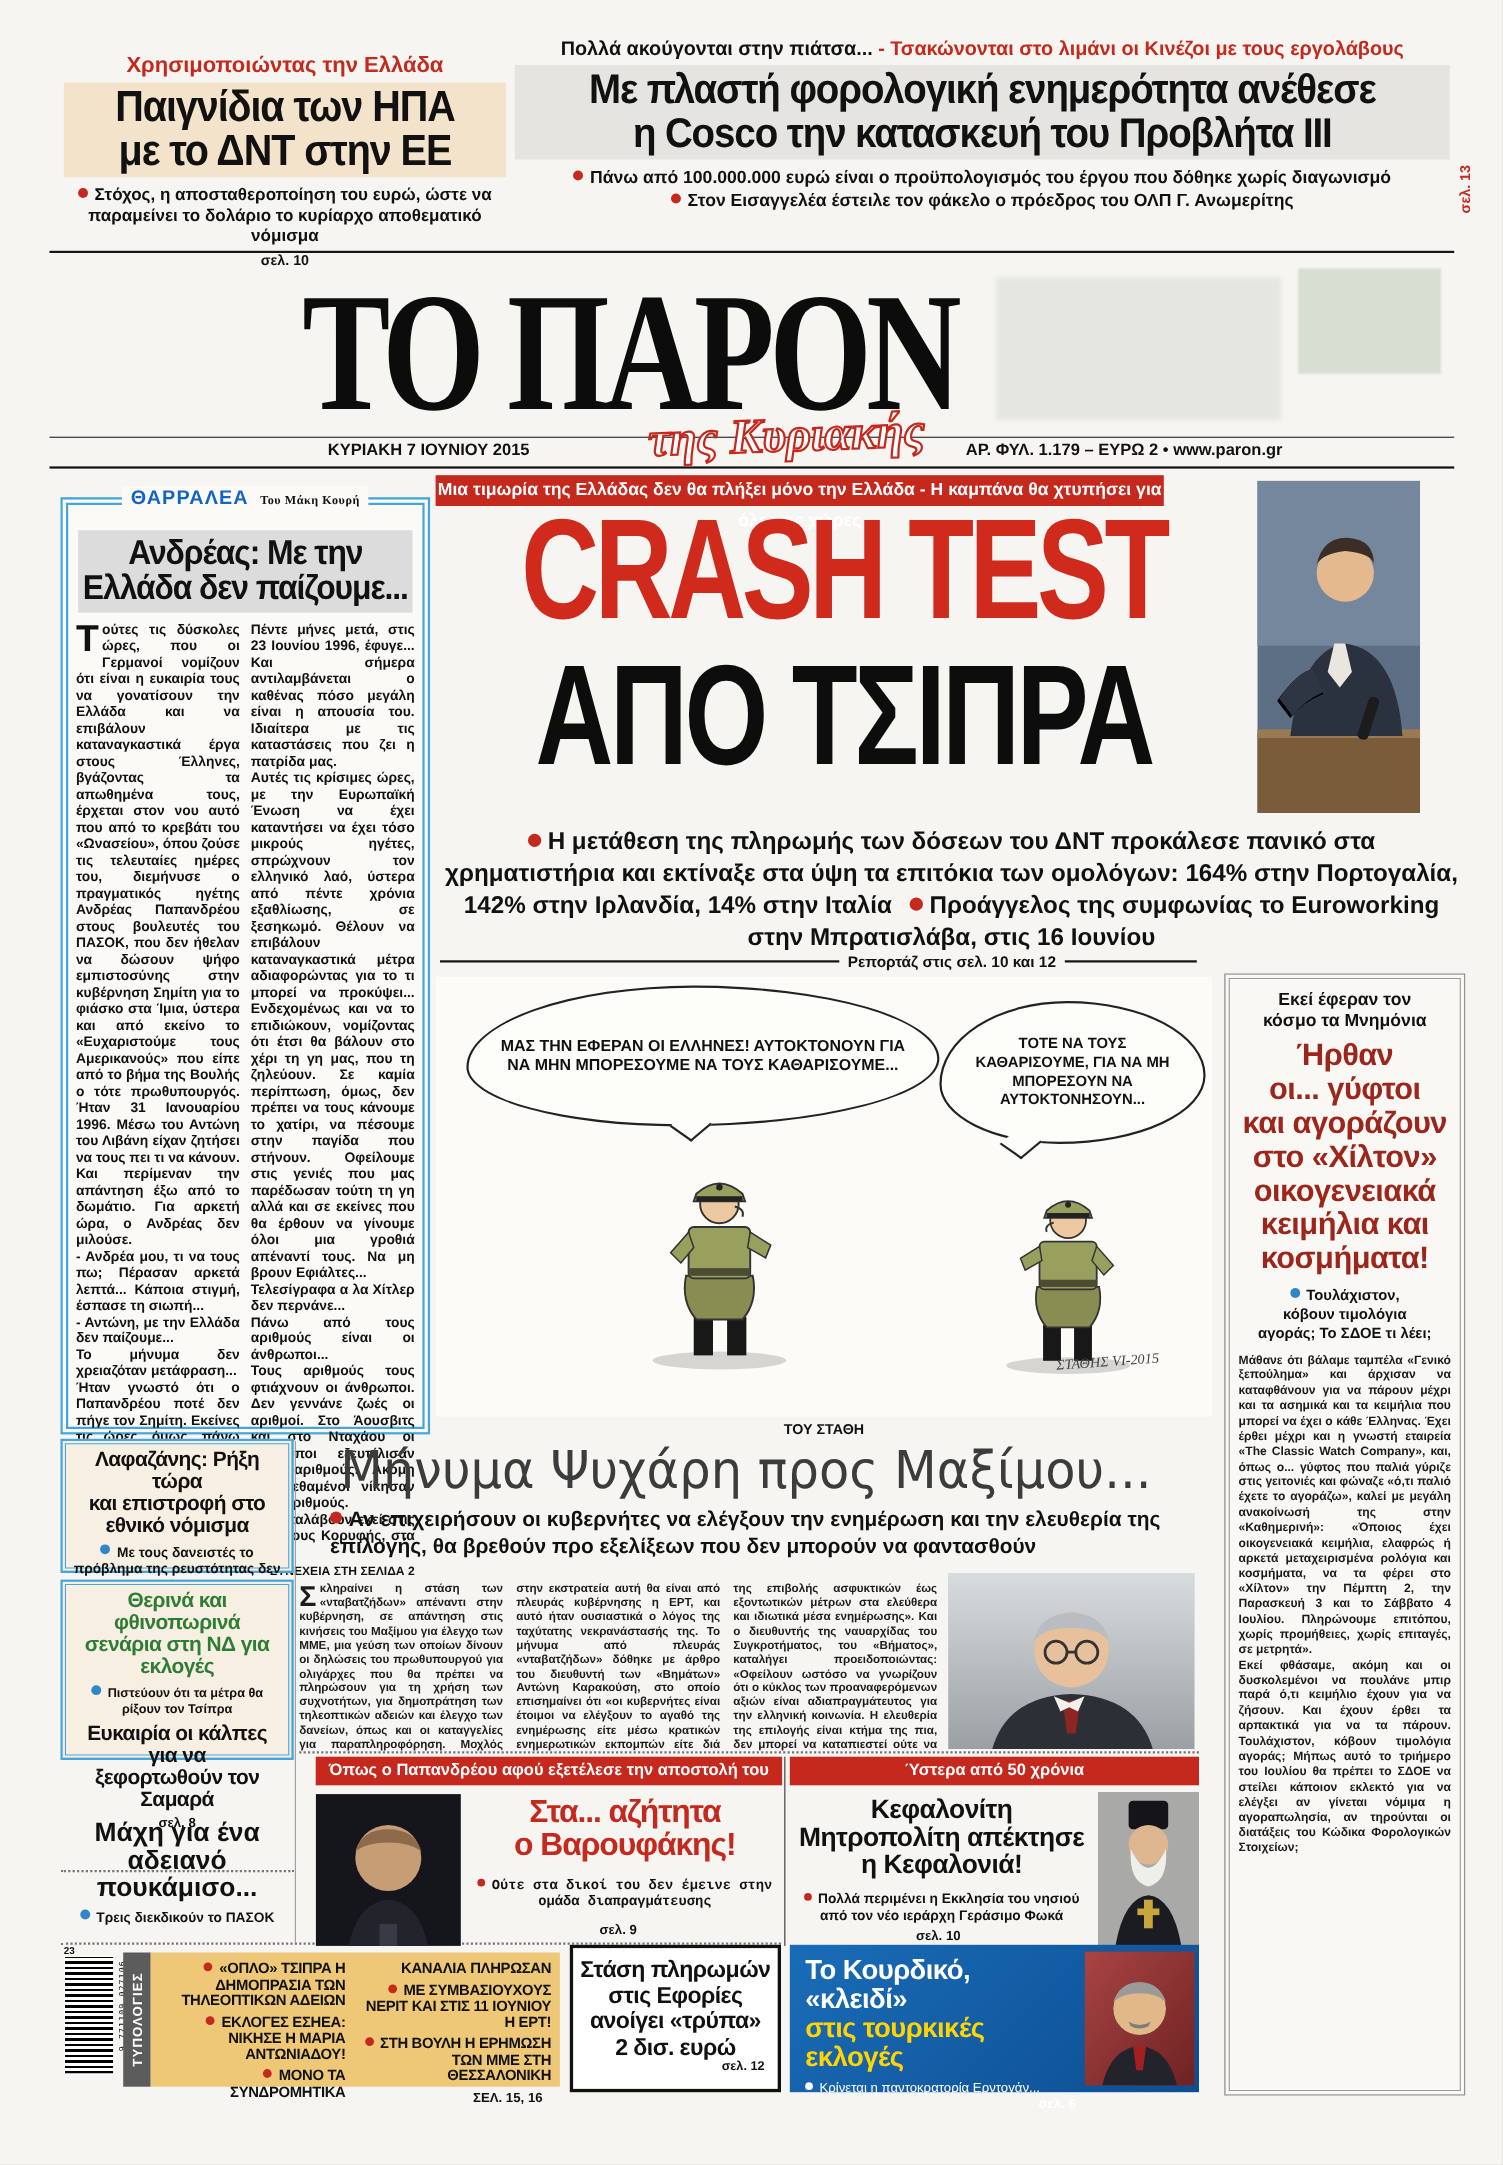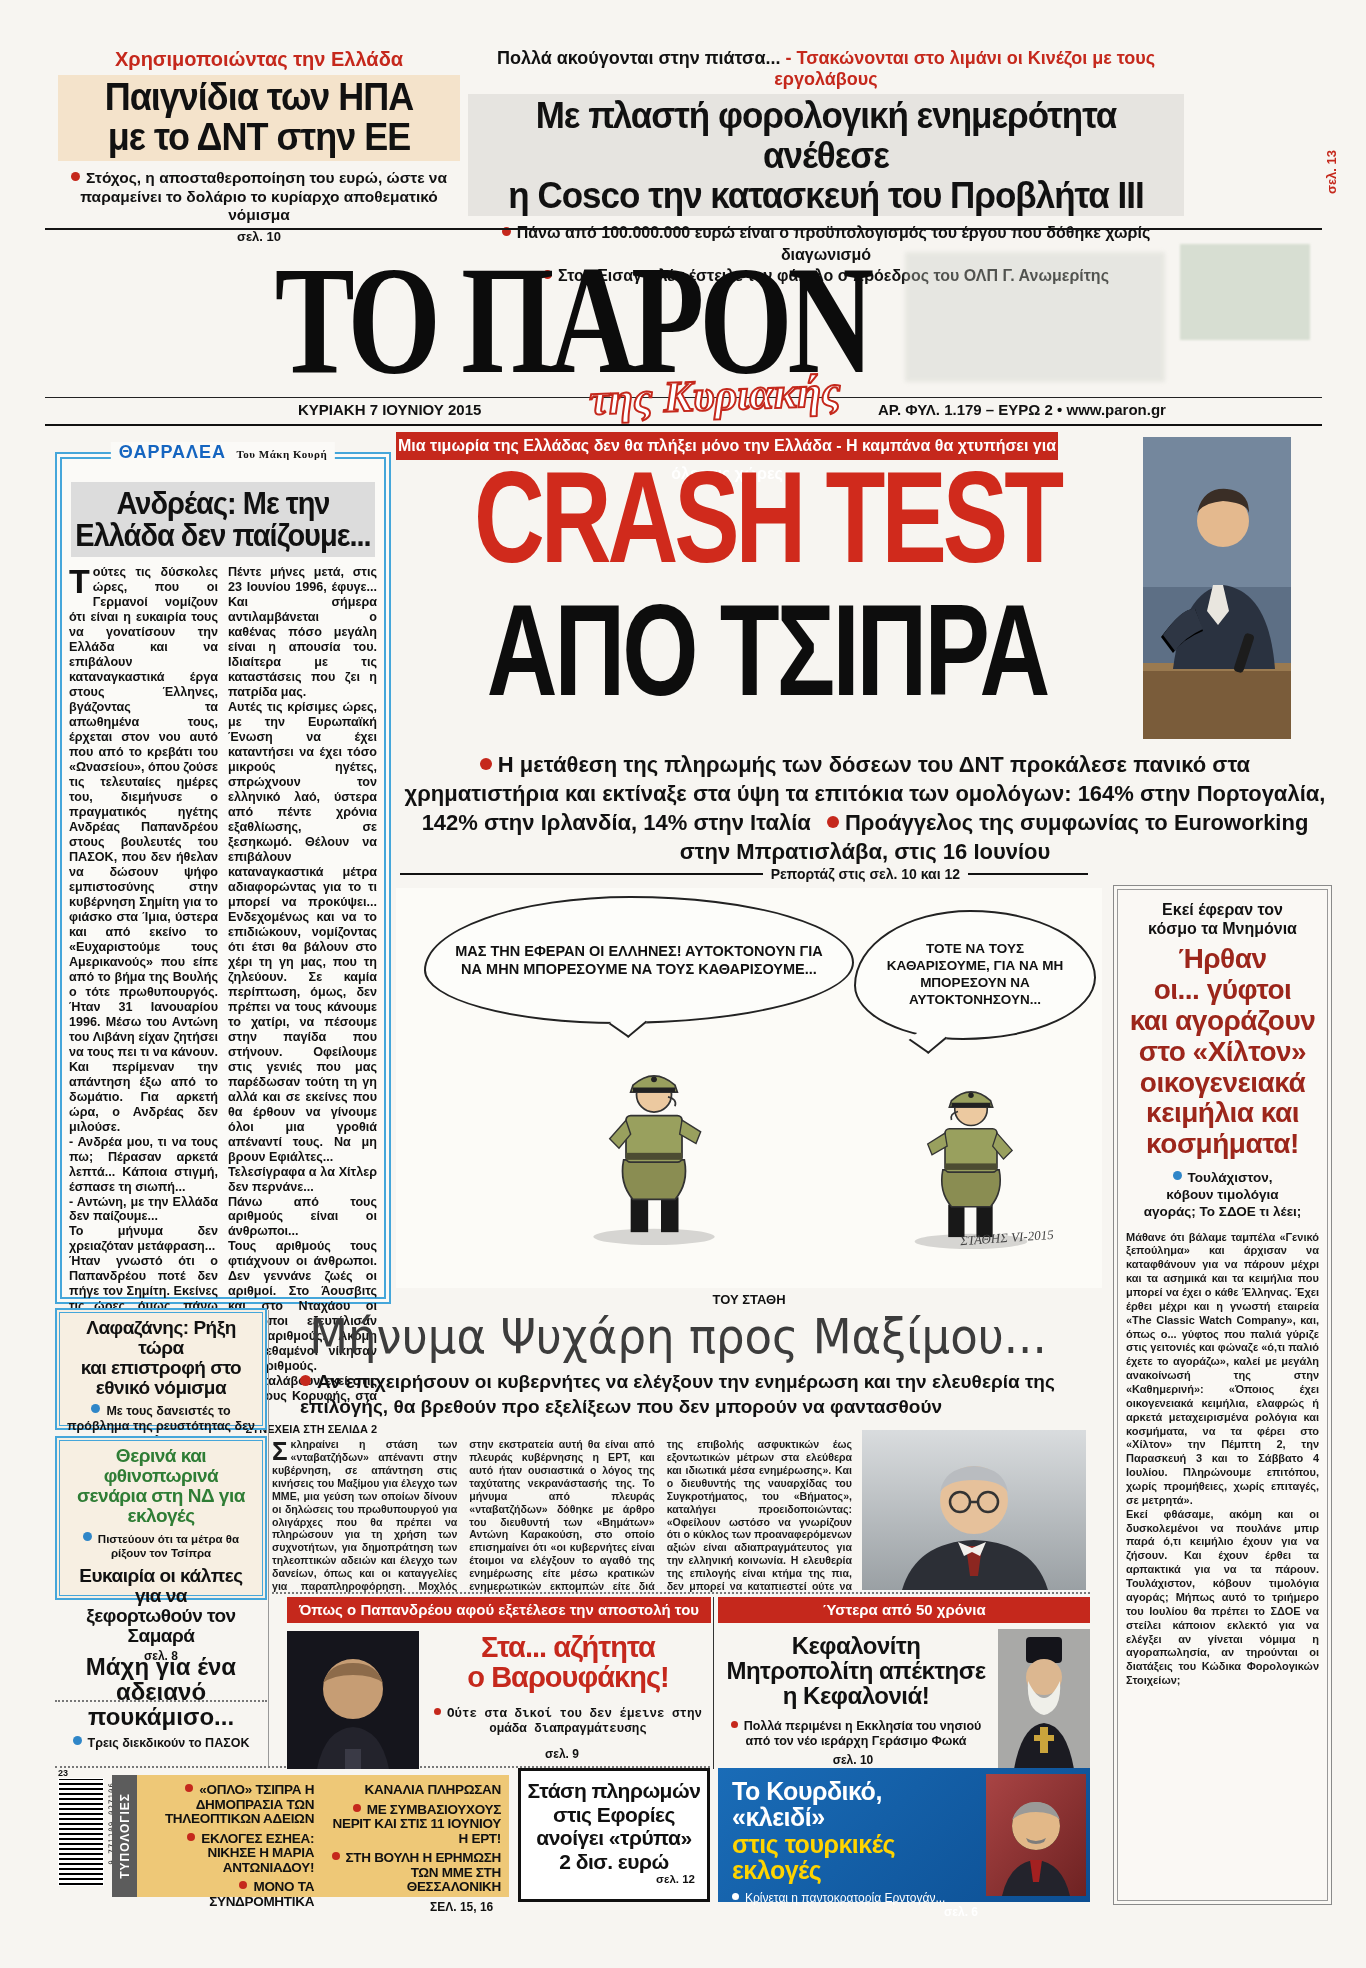--- a/index.html
+++ b/index.html
@@ -13,21 +13,21 @@
   .dot{display:inline-block;width:9px;height:9px;border-radius:50%;background:#c5281c;margin-right:6px;vertical-align:2px;}
   .bdot{display:inline-block;width:9px;height:9px;border-radius:50%;background:#2f86c8;margin-right:6px;vertical-align:2px;}
 
   
   .tl{left:58px;top:48px;width:402px;}
   .tl .kick{color:#c5281c;font-size:20px;font-weight:bold;}
   .tl .box{background:#f4e3cb;margin-top:4px;padding:6px 4px 8px;}
   .tl .hl{font-size:36px;line-height:1.0;font-weight:bold;letter-spacing:-1px;transform:scaleY(1.1);}
   .tl .bl{font-size:15.5px;font-weight:bold;margin-top:8px;line-height:1.2;}
   .tl .pg{font-size:13px;font-weight:bold;margin-top:4px;}
-  .tr{left:468px;top:48px;width:716px;}
+  .tr{left:468px;top:34px;width:850px;}
   .tr .kickline{font-size:18px;font-weight:bold;}
   .tr .red{color:#c5281c;}
   .tr .box{background:#e6e4e0;margin-top:4px;padding:6px 4px;}
   .tr .hl{font-size:35px;line-height:1.05;font-weight:bold;letter-spacing:-1px;transform:scaleY(1.08);}
   .tr .bl{font-size:16px;font-weight:bold;margin-top:6px;line-height:1.35;}
   .vpage{left:1324px;top:150px;color:#c5281c;font-weight:bold;font-size:13px;
          writing-mode:vertical-rl;transform:rotate(180deg);}
   .toprule{left:45px;top:228px;width:1277px;height:2px;background:#151515;}
 
   

